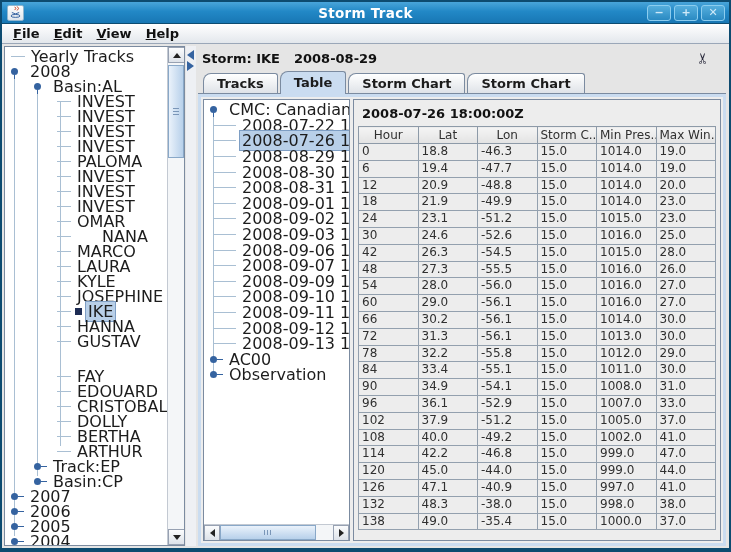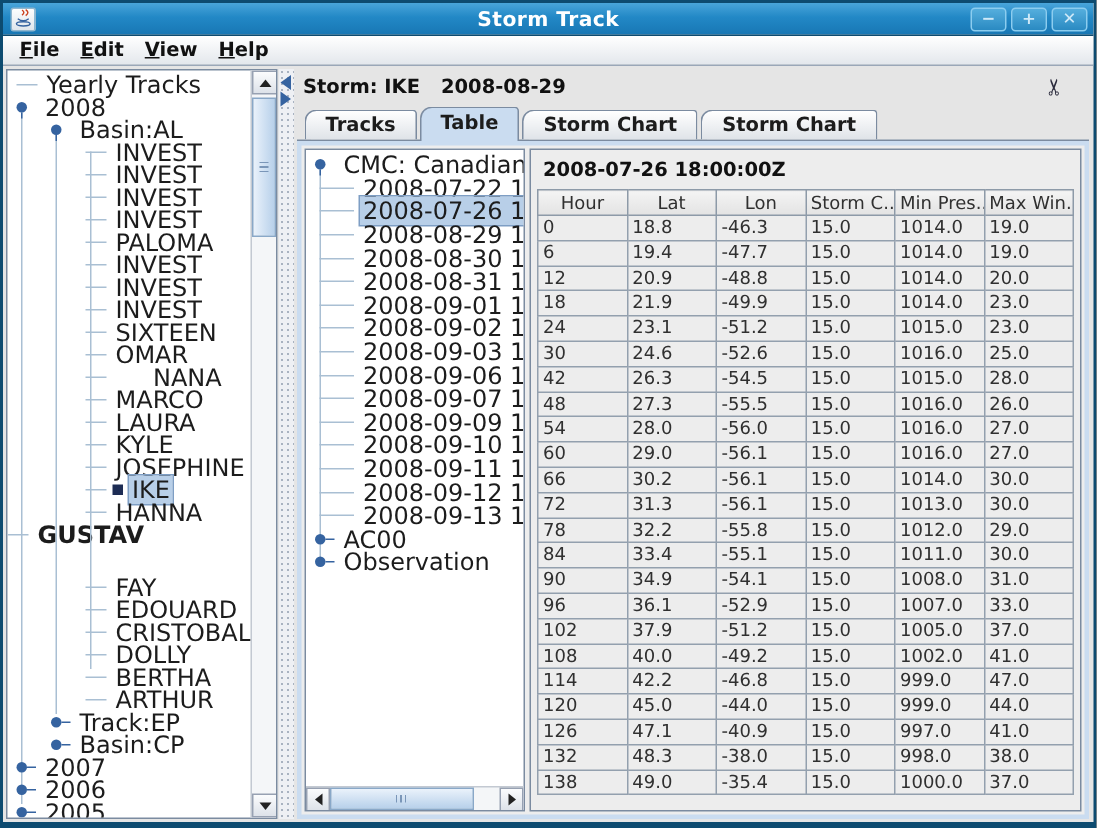--- a/index.html
+++ b/index.html
@@ -177,24 +177,20 @@
           <div class="tree-row" style="height: 15px; padding-left: 52px;">
             <span class="stub" style="width: 14px;"></span>
             <span class="tree-label">INVEST</span>
           </div>
           <div class="tree-row" style="height: 15px; padding-left: 52px;">
             <span class="stub" style="width: 14px;"></span>
             <span class="tree-label">INVEST</span>
           </div>
           <div class="tree-row" style="height: 15px; padding-left: 52px;">
             <span class="stub" style="width: 14px;"></span>
-            <span class="tree-label">SIXTEEN</span>
-          </div>
-          <div class="tree-row" style="height: 15px; padding-left: 52px;">
-            <span class="stub" style="width: 14px;"></span>
             <span class="tree-label">OMAR</span>
           </div>
           <div class="tree-row" style="height: 15px; padding-left: 52px; gap: 25px;">
             <span class="stub" style="width: 14px;"></span>
             <span class="tree-label">NANA</span>
           </div>
           <div class="tree-row" style="height: 15px; padding-left: 52px;">
             <span class="stub" style="width: 14px;"></span>
             <span class="tree-label">MARCO</span>
           </div>
@@ -212,21 +208,21 @@
           </div>
           <div class="tree-row selected" style="height: 15px; padding-left: 52px;">
             <span class="stub" style="width: 14px;"></span>
             <span class="node-square"></span>
             <span class="tree-label">IKE</span>
           </div>
           <div class="tree-row" style="height: 15px; padding-left: 52px;">
             <span class="stub" style="width: 14px;"></span>
             <span class="tree-label">HANNA</span>
           </div>
-          <div class="tree-row" style="height: 15px;  font-weight: bold;">
+          <div class="tree-row" style="height: 15px; padding-left: 52px;">
             <span class="stub" style="width: 14px;"></span>
             <span class="tree-label">GUSTAV</span>
           </div>
           <div class="tree-row" style="height: 15px; padding-left: 52px; margin-top: 20px;">
             <span class="stub" style="width: 14px;"></span>
             <span class="tree-label">FAY</span>
           </div>
           <div class="tree-row" style="height: 15px; padding-left: 52px;">
             <span class="stub" style="width: 14px;"></span>
             <span class="tree-label">EDOUARD</span>

